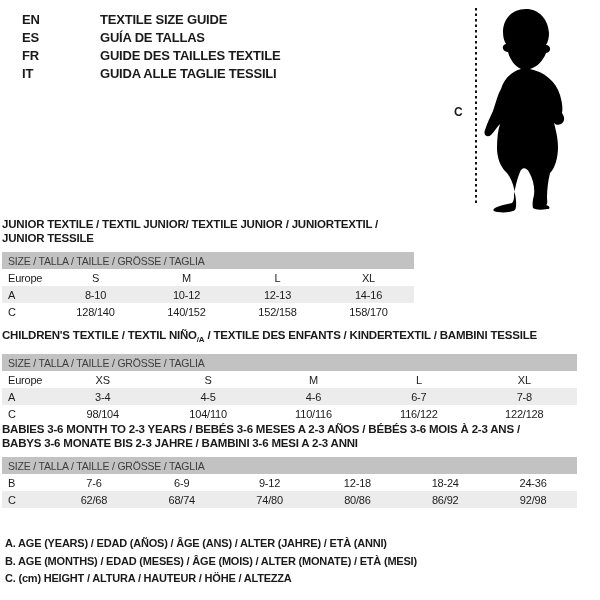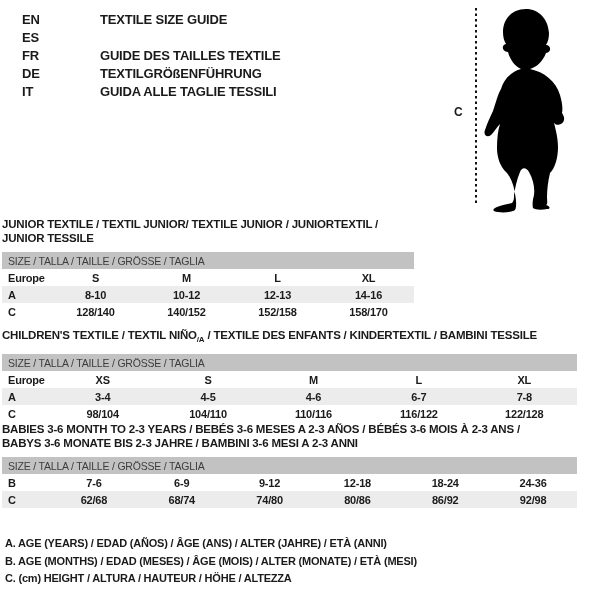--- a/index.html
+++ b/index.html
@@ -20,45 +20,42 @@
   #table-0{top:217px;width:412px;}
   #table-1{top:328px;width:575px;}
   #table-2{top:422px;width:575px;}
   .tbl-title{margin:0 0 7px 0;font-size:11.5px;font-weight:700;letter-spacing:-0.2px;line-height:14px;}
   .tbl-title .sub{font-size:8px;vertical-align:sub;}
   table{width:100%;border-collapse:collapse;table-layout:fixed;}
   thead td{
     background:#c2c2c2;height:17px;font-size:10.5px;color:#3d3d3d;
     text-align:left;padding:0 11px 0 6px;letter-spacing:-0.2px;
   }
-  tbody td{height:17px;font-size:11px;text-align:center;padding:0;letter-spacing:-0.2px;color:#1b1b1b;font-weight:bold;}
+  tbody td{height:17px;font-size:11px;text-align:center;padding:0;letter-spacing:-0.2px;color:#1b1b1b;}
   tbody td.rowlabel{text-align:left;padding-left:6px;}
   tbody tr:nth-child(even){background:#ececec;}
   
   .notes{position:absolute;left:5px;top:535px;width:575px;}
   .note-line{font-size:11px;font-weight:700;line-height:17.5px;letter-spacing:-0.2px;}
 </style>
 </head>
 <body>
 
 <header class="langs" id="langs">
     <div class="lang-row">
       <span class="lang-code">EN</span>
       <span class="lang-label">TEXTILE SIZE GUIDE</span>
     </div>
     <div class="lang-row">
       <span class="lang-code">ES</span>
+      <span class="lang-label">GUÍA DE TALLAS</span>
     </div>
     <div class="lang-row">
       <span class="lang-code">FR</span>
       <span class="lang-label">GUIDE DES TAILLES TEXTILE</span>
-    </div>
-    <div class="lang-row">
-      <span class="lang-code">DE</span>
-      <span class="lang-label">TEXTILGRÖßENFÜHRUNG</span>
     </div>
     <div class="lang-row">
       <span class="lang-code">IT</span>
       <span class="lang-label">GUIDA ALLE TAGLIE TESSILI</span>
     </div>
   </header>
 
 <div class="figure">
   <svg width="110" height="210" viewBox="0 0 110 210" xmlns="http://www.w3.org/2000/svg">
     <line x1="6" y1="3" x2="6" y2="200" stroke="#111111" stroke-width="2" stroke-dasharray="2.5 3"></line>

